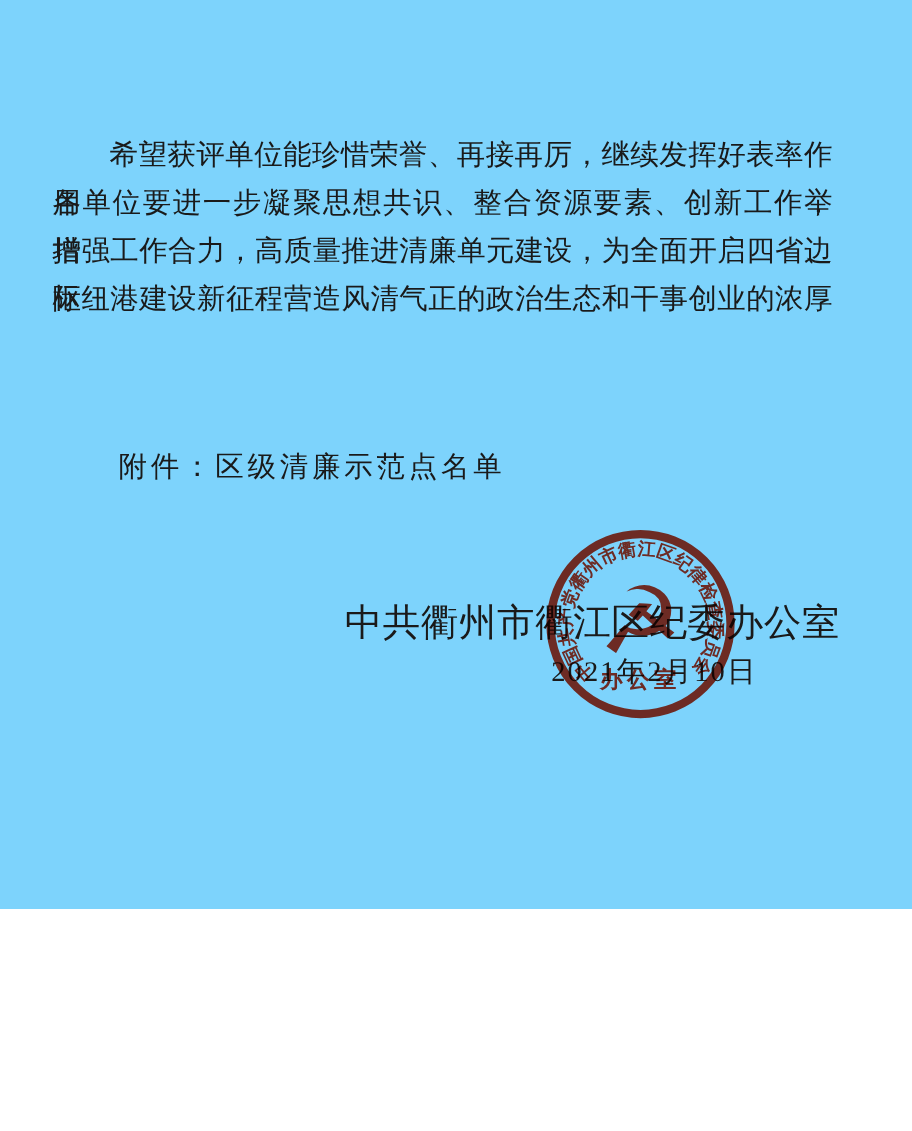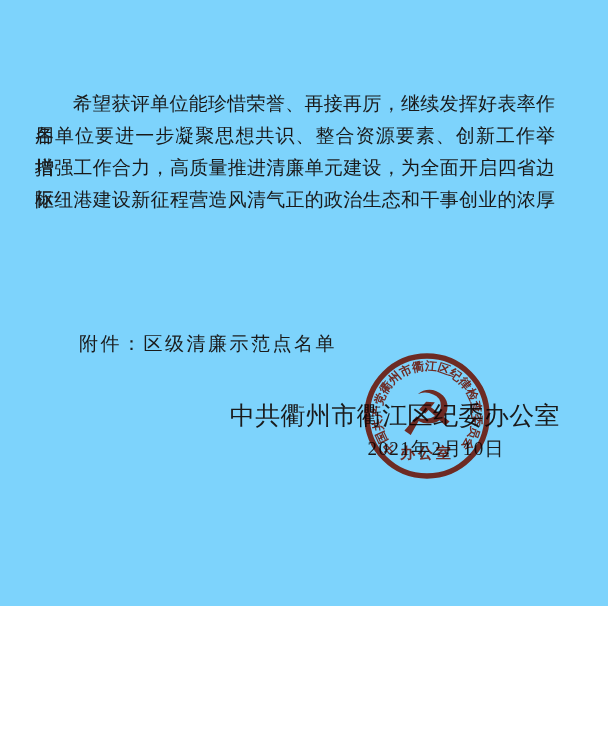--- a/index.html
+++ b/index.html
@@ -32,21 +32,21 @@
   .line.fill {
     white-space: normal;
     text-align-last: justify;
   }
   .line.indent {
     text-indent: 38px;
   }
   .attachment {
     position: absolute;
     left: 79px;
-    top: 328px;
+    top: 296px;
     height: 32px;
     line-height: 32px;
     font-size: 19px;
     letter-spacing: 2.5px;
     white-space: nowrap;
   }
   .signature {
     position: absolute;
     top: 404px;
     right: 48px;

